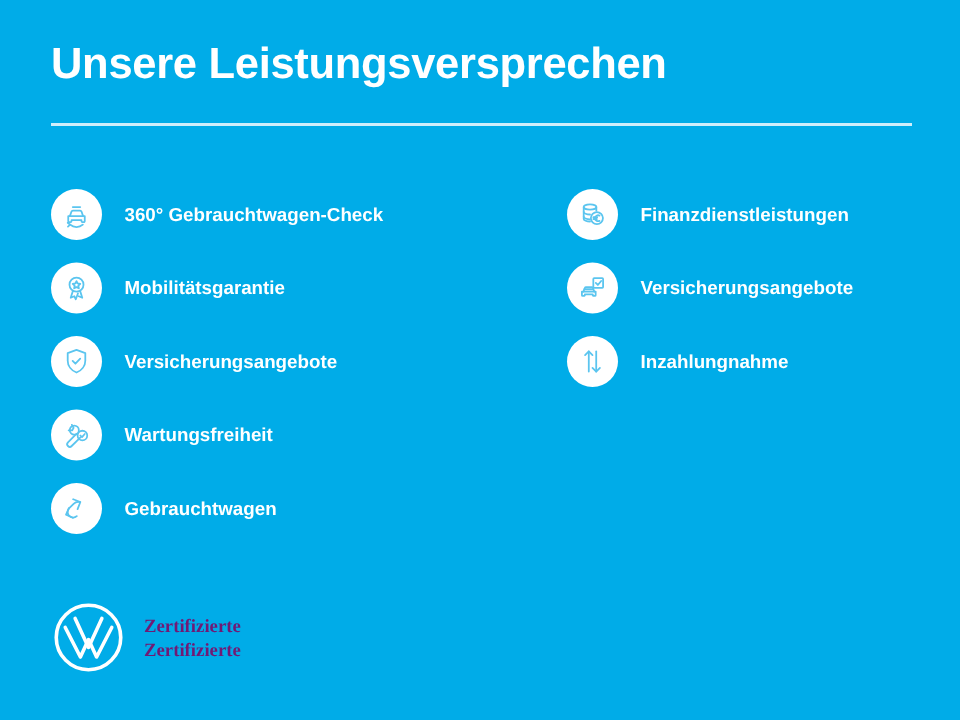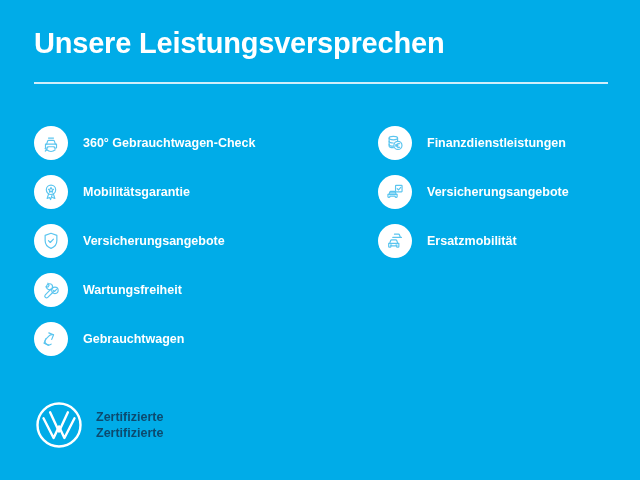--- a/index.html
+++ b/index.html
@@ -97,24 +97,25 @@
     display: flex;
     align-items: center;
   }
   .vw-logo {
     width: 50px;
     height: 50px;
     min-width: 50px;
   }
   .brand-text {
     margin-left: 12px;
-    color: #0c4a6e;
+    color: #701a75;
     font-size: 12.5px;
     font-weight: bold;
     line-height: 16px;
+    font-family: Liberation Serif, serif;
   }
   .brand-line { display: block; white-space: nowrap; }
 </style>
 </head>
 <body>
 
 <div class="poster">
 
   <div class="header">
     <h1 class="title">Unsere Leistungsversprechen</h1>
@@ -210,34 +211,33 @@
             <path d="M4.3 14.6h10v2.6a.6.6 0 0 1-.6.6h-.9a.6.6 0 0 1-.6-.6v-.6H6.4v.6a.6.6 0 0 1-.6.6h-.9a.6.6 0 0 1-.6-.6z"></path>
             <path d="M5.4 14.6l1-2.6a1 1 0 0 1 .9-.6h4.1a1 1 0 0 1 .9.6l1 2.6"></path>
             <path d="M6.1 12.9h6.1"></path>
             <rect x="12.6" y="4.8" width="7.1" height="7.1" rx="0.6"></rect>
             <path d="M14.4 8.3l1.5 1.5 2.4-2.9"></path>
           </svg>
         </span>
         <span class="promise-label">Versicherungsangebote</span>
       </div>
 
-
-
-      <div class="promise-row">
-        <span class="icon-badge">
-          <svg width="22" height="22" viewBox="0 0 24 24" fill="none" stroke="#5bc5ef" stroke-width="1.3" stroke-linecap="round" stroke-linejoin="round">
-            <path d="M11.4 4.6h4.4a1.2 1.2 0 0 1 1.1.8l1 2.7"></path>
-            <path d="M9.6 8.1h9.4"></path>
-            <path d="M5.1 14.6h11.1v3.4a.7.7 0 0 1-.7.7h-1a.7.7 0 0 1-.7-.7v-.7H7.5v.7a.7.7 0 0 1-.7.7h-1a.7.7 0 0 1-.7-.7z"></path>
-            <path d="M6.2 14.6l1.1-3.1a1.2 1.2 0 0 1 1.1-.8h4.4a1.2 1.2 0 0 1 1.1.8l1.1 3.1"></path>
-            <path d="M7 16.4h1.4M12.9 16.4h1.4"></path>
-          </svg>
-        </span>
-        <span class="promise-label">Ersatzmobilität</span>
-      </div>
+      <div class="promise-row">
+        <span class="icon-badge">
+          <svg width="22" height="22" viewBox="0 0 24 24" fill="none" stroke="#5bc5ef" stroke-width="1.3" stroke-linecap="round" stroke-linejoin="round">
+            <path d="M9.3 19.3V4.7"></path>
+            <path d="M6.6 7.4l2.7-2.7 2.7 2.7"></path>
+            <path d="M14.7 4.7v14.6"></path>
+            <path d="M12 16.6l2.7 2.7 2.7-2.7"></path>
+          </svg>
+        </span>
+        <span class="promise-label">Inzahlungnahme</span>
+      </div>
+
+
 
     </div>
 
   </div>
 
   <div class="brand">
     <span class="vw-logo">
       <svg width="50" height="50" viewBox="0 0 50 50" fill="none" stroke="#ffffff" stroke-width="2.4" stroke-linecap="round" stroke-linejoin="round">
         <circle cx="25" cy="25" r="21.5"></circle>
         <path d="M16.1 12.3L25 31.6l8.9-19.3"></path>

